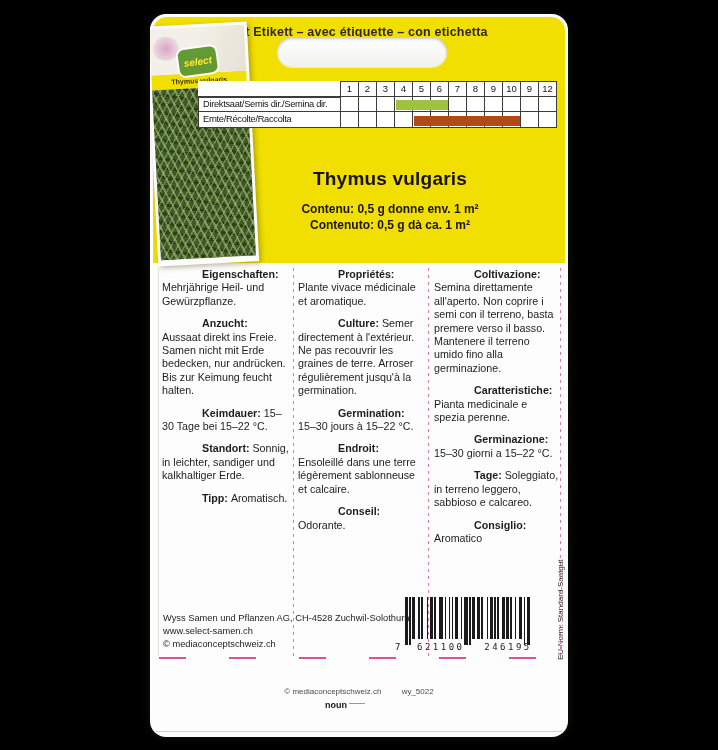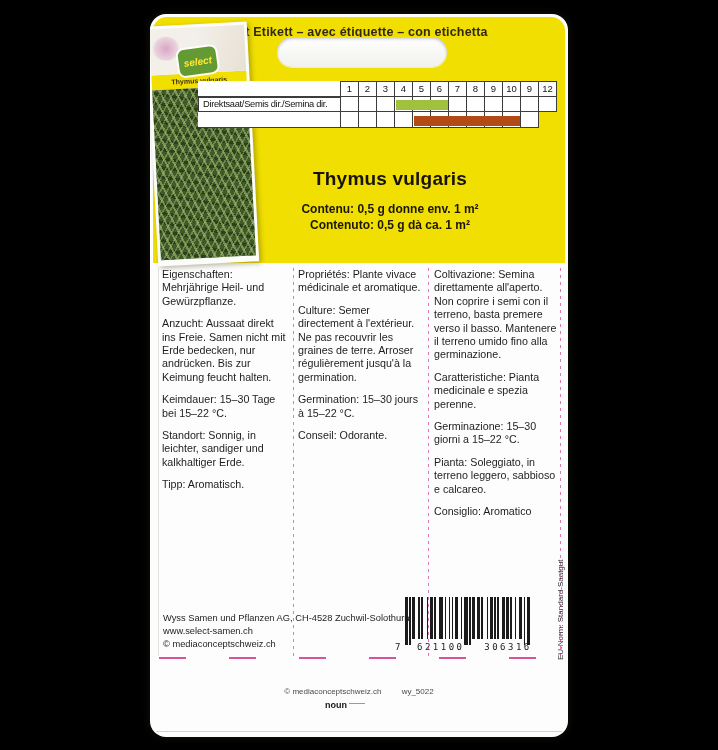--- a/index.html
+++ b/index.html
@@ -72,21 +72,21 @@
   
   .titleblock{position:absolute;left:70px;right:8px;top:154px;text-align:center;z-index:2;}
   .titleblock h1{margin:0 0 12px;font-size:19px;color:#181207;letter-spacing:.2px;}
   .info-line{font-size:12px;font-weight:bold;line-height:15.5px;color:#1c160a;}
   
   .content{
     position:absolute;left:12px;top:254px;width:398px;
     display:grid;grid-template-columns:127px 127px 126px;column-gap:9px;
   }
   .content p{margin:0 0 9px;font-size:10.7px;line-height:13.4px;color:#1d1d1d;}
-  .content b{font-weight:normal;}
+  .content b{font-weight:bold;margin-left:40px;}
   .vsep{position:absolute;width:1px;top:254px;height:388px;
     background:repeating-linear-gradient(180deg,#e07ab2 0 3px,transparent 3px 7px);}
   .vsep.s1{left:143px;}
   .vsep.s2{left:278px;}
   .vsep.s3{left:410px;}
   .edge-l{position:absolute;left:8px;top:254px;height:388px;border-left:1px solid #e4e4e2;}
   
   .address{position:absolute;left:13px;top:598px;font-size:9.3px;line-height:12.8px;color:#232323;}
   .barcode{position:absolute;left:245px;top:583px;width:142px;height:60px;}
   .bars{position:absolute;left:10px;top:0;width:128px;height:48px;}
@@ -147,20 +147,21 @@
       <div class="cell "></div>
       <div class="cell "></div>
       <div class="cell "></div>
       <div class="cell "></div>
       <div class="cell "></div>
       <div class="cell "></div>
       <div class="cell "></div>
       <div class="cell "></div>
       <div class="cell "></div>
       <div class="cell "></div>
+      <div class="cell lbl lft">Ernte/Récolte/Raccolta</div>
       <div class="cell "></div>
       <div class="cell "></div>
       <div class="cell "></div>
       <div class="cell "></div>
       <div class="cell "></div>
       <div class="cell "></div>
       <div class="cell "></div>
       <div class="cell "></div>
       <div class="cell "></div>
       <div class="cell "></div>
@@ -186,27 +187,28 @@
         <p><b>Eigenschaften: </b>Mehrjährige Heil- und Gewürzpflanze.</p>
         <p><b>Anzucht: </b>Aussaat direkt ins Freie. Samen nicht mit Erde bedecken, nur andrücken. Bis zur Keimung feucht halten.</p>
         <p><b>Keimdauer: </b>15–30 Tage bei 15–22 °C.</p>
         <p><b>Standort: </b>Sonnig, in leichter, sandiger und kalkhaltiger Erde.</p>
         <p><b>Tipp: </b>Aromatisch.</p>
       </div>
     <div>
         <p><b>Propriétés: </b>Plante vivace médicinale et aromatique.</p>
         <p><b>Culture: </b>Semer directement à l'extérieur. Ne pas recouvrir les graines de terre. Arroser régulièrement jusqu'à la germination.</p>
         <p><b>Germination: </b>15–30 jours à 15–22 °C.</p>
+        <p><b>Endroit: </b>Ensoleillé dans une terre légèrement sablonneuse et calcaire.</p>
         <p><b>Conseil: </b>Odorante.</p>
       </div>
     <div>
         <p><b>Coltivazione: </b>Semina direttamente all'aperto. Non coprire i semi con il terreno, basta premere verso il basso. Mantenere il terreno umido fino alla germinazione.</p>
         <p><b>Caratteristiche: </b>Pianta medicinale e spezia perenne.</p>
         <p><b>Germinazione: </b>15–30 giorni a 15–22 °C.</p>
-        <p><b>Pianta: </b>Soleggiato, in terreno leggero, sabbioso e calcareo.</p>
+        <p><b>Tage: </b>Soleggiato, in terreno leggero, sabbioso e calcareo.</p>
         <p><b>Consiglio: </b>Aromatico</p>
       </div>
   </div>
 
   <div class="address">
     <div>Wyss Samen und Pflanzen AG, CH-4528 Zuchwil-Solothurn</div>
     <div>www.select-samen.ch</div>
     <div>© mediaconceptschweiz.ch</div>
   </div>
 
@@ -238,21 +240,21 @@
         <div class="bar" style="left: 96.6977px; width: 2.93023px;"></div>
         <div class="bar" style="left: 101.093px; width: 2.93023px;"></div>
         <div class="bar" style="left: 105.488px; width: 1.46512px;"></div>
         <div class="bar" style="left: 109.884px; width: 1.46512px;"></div>
         <div class="bar" style="left: 114.279px; width: 2.93023px;"></div>
         <div class="bar tall" style="left: 118.674px; width: 1.46512px;"></div>
         <div class="bar tall" style="left: 121.605px; width: 2.93023px;"></div>
       </div>
     <div class="bc-digit bc-prefix">7</div>
     <div class="bc-digit bc-g1">621100</div>
-    <div class="bc-digit bc-g2">306316</div>
+    <div class="bc-digit bc-g2">246195</div>
   </div>
 
   <div class="eu-note">EU-Norm: Standard-Saatgut</div>
 
   <div class="cutline"></div>
 
   <div class="strip-credit">
     <span>© mediaconceptschweiz.ch</span>
     <span class="code">wy_5022</span>
   </div>

